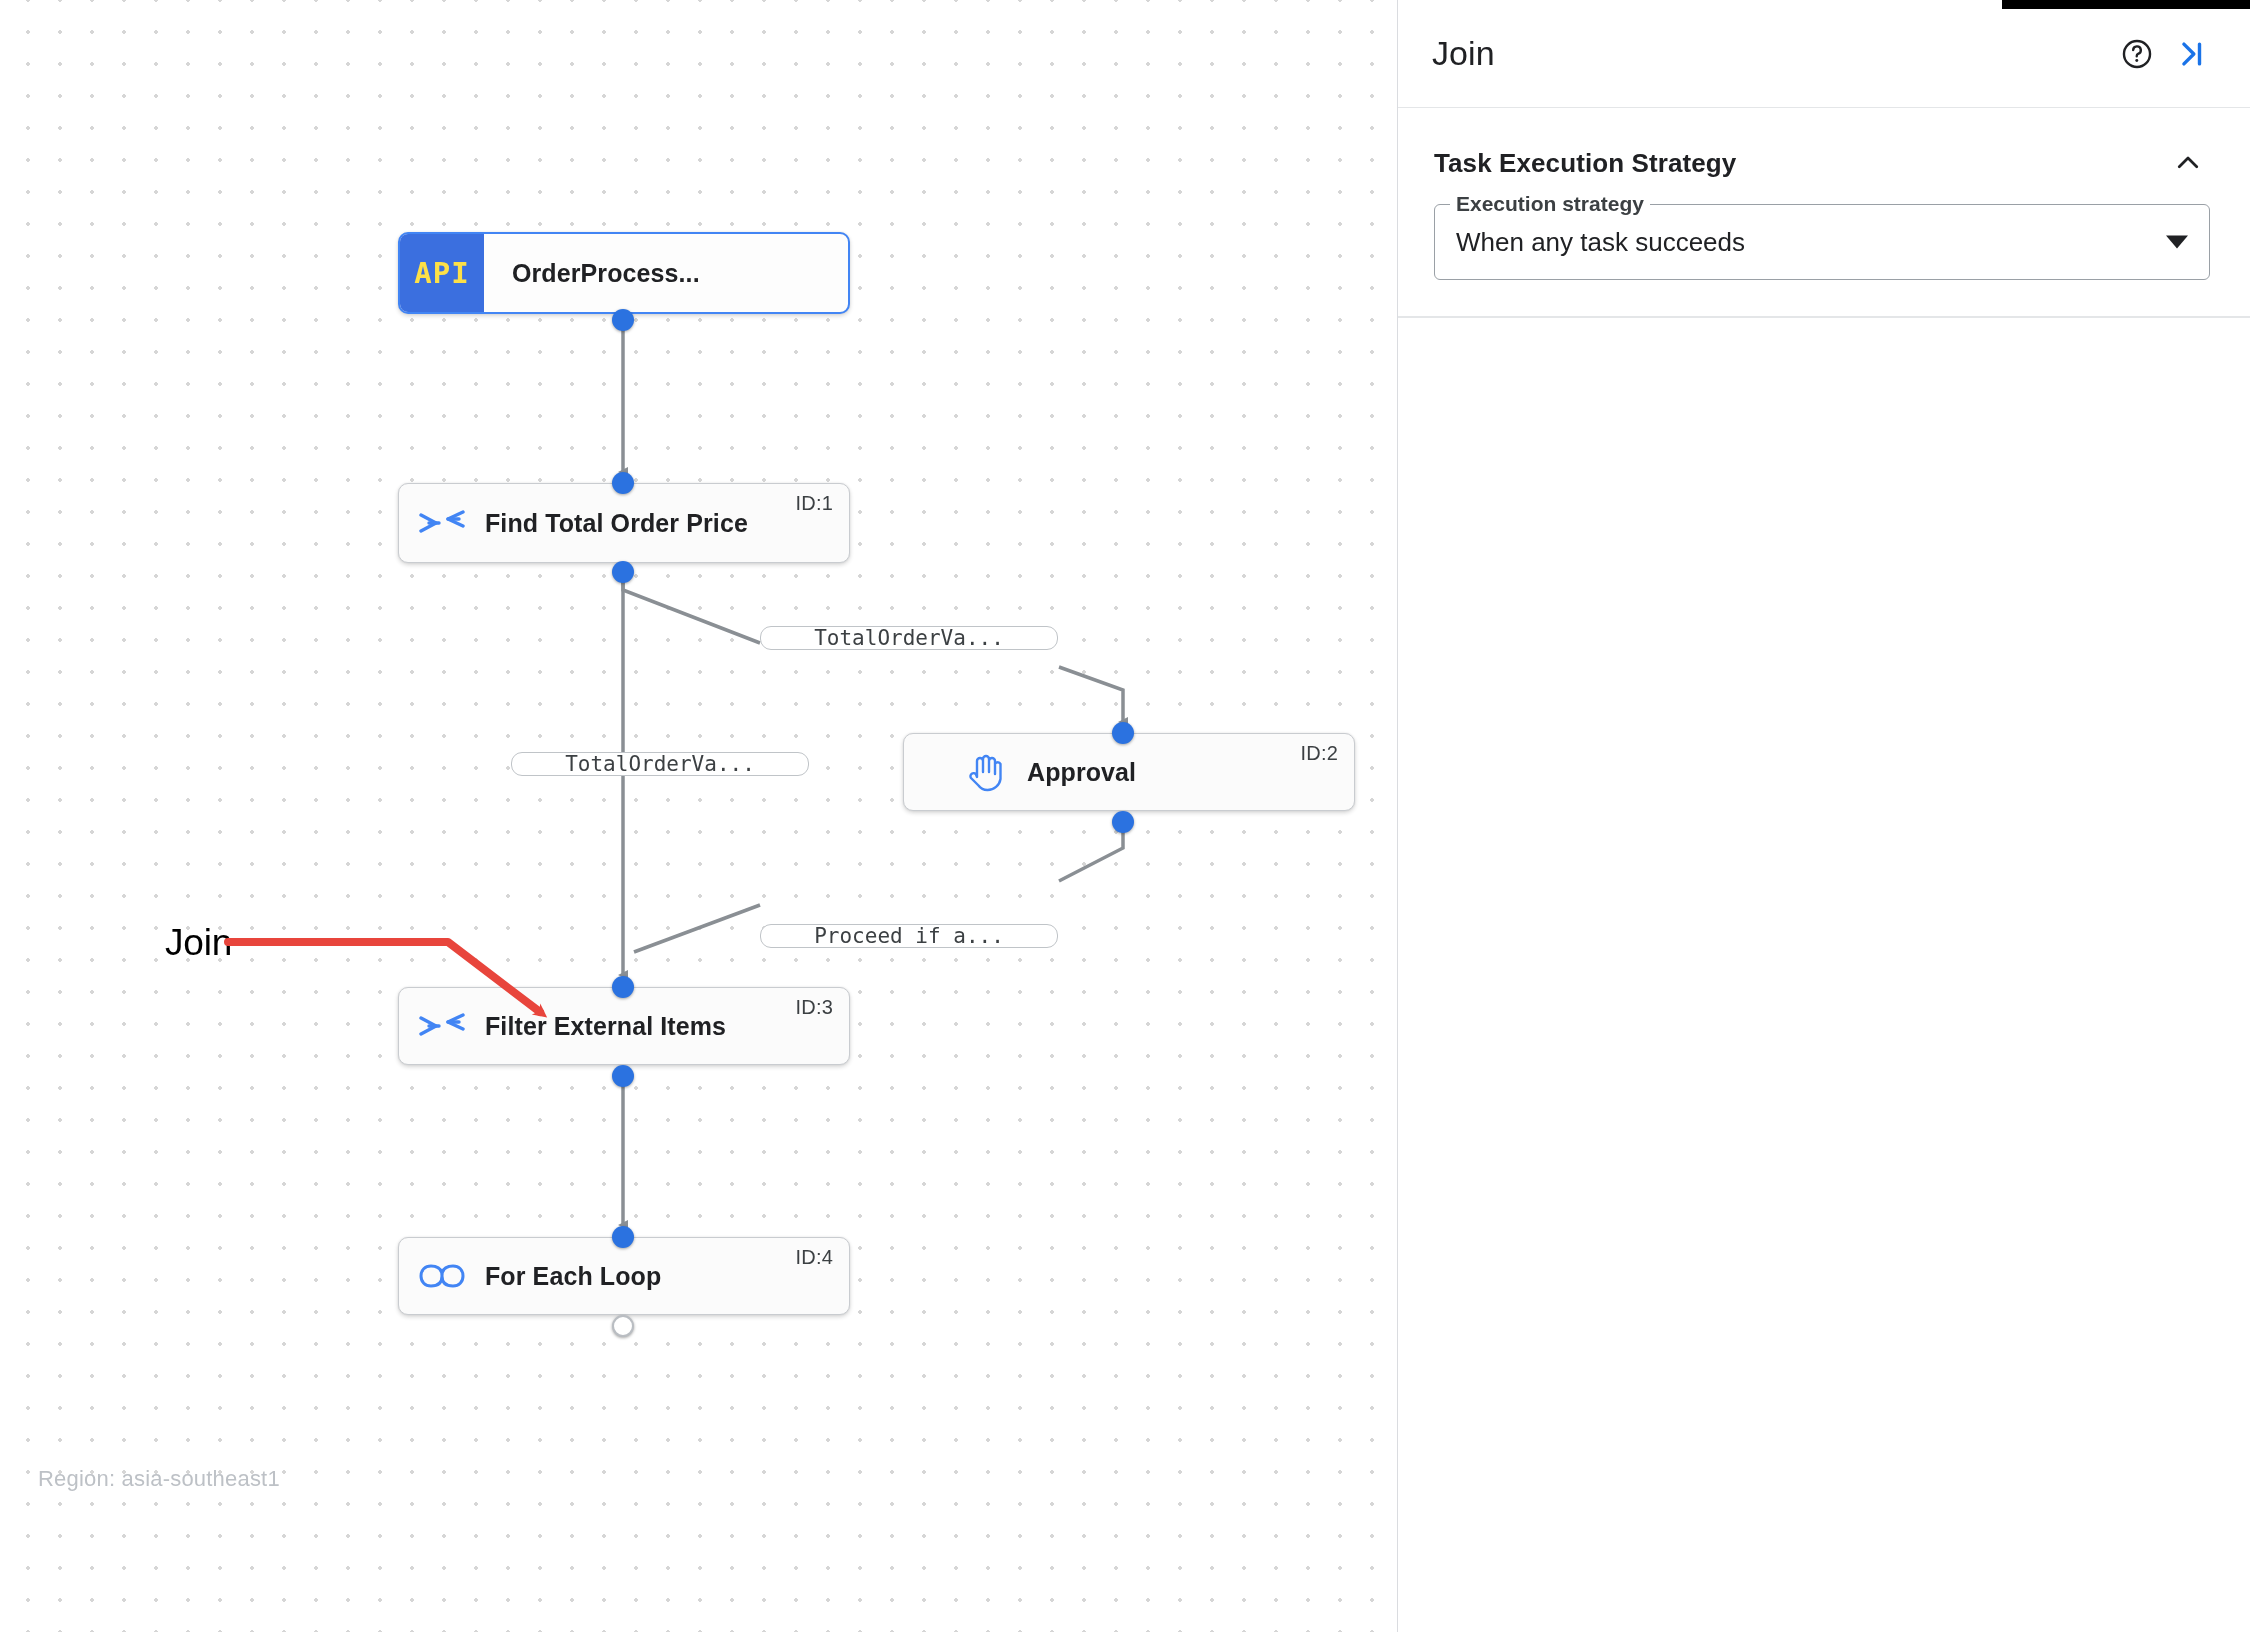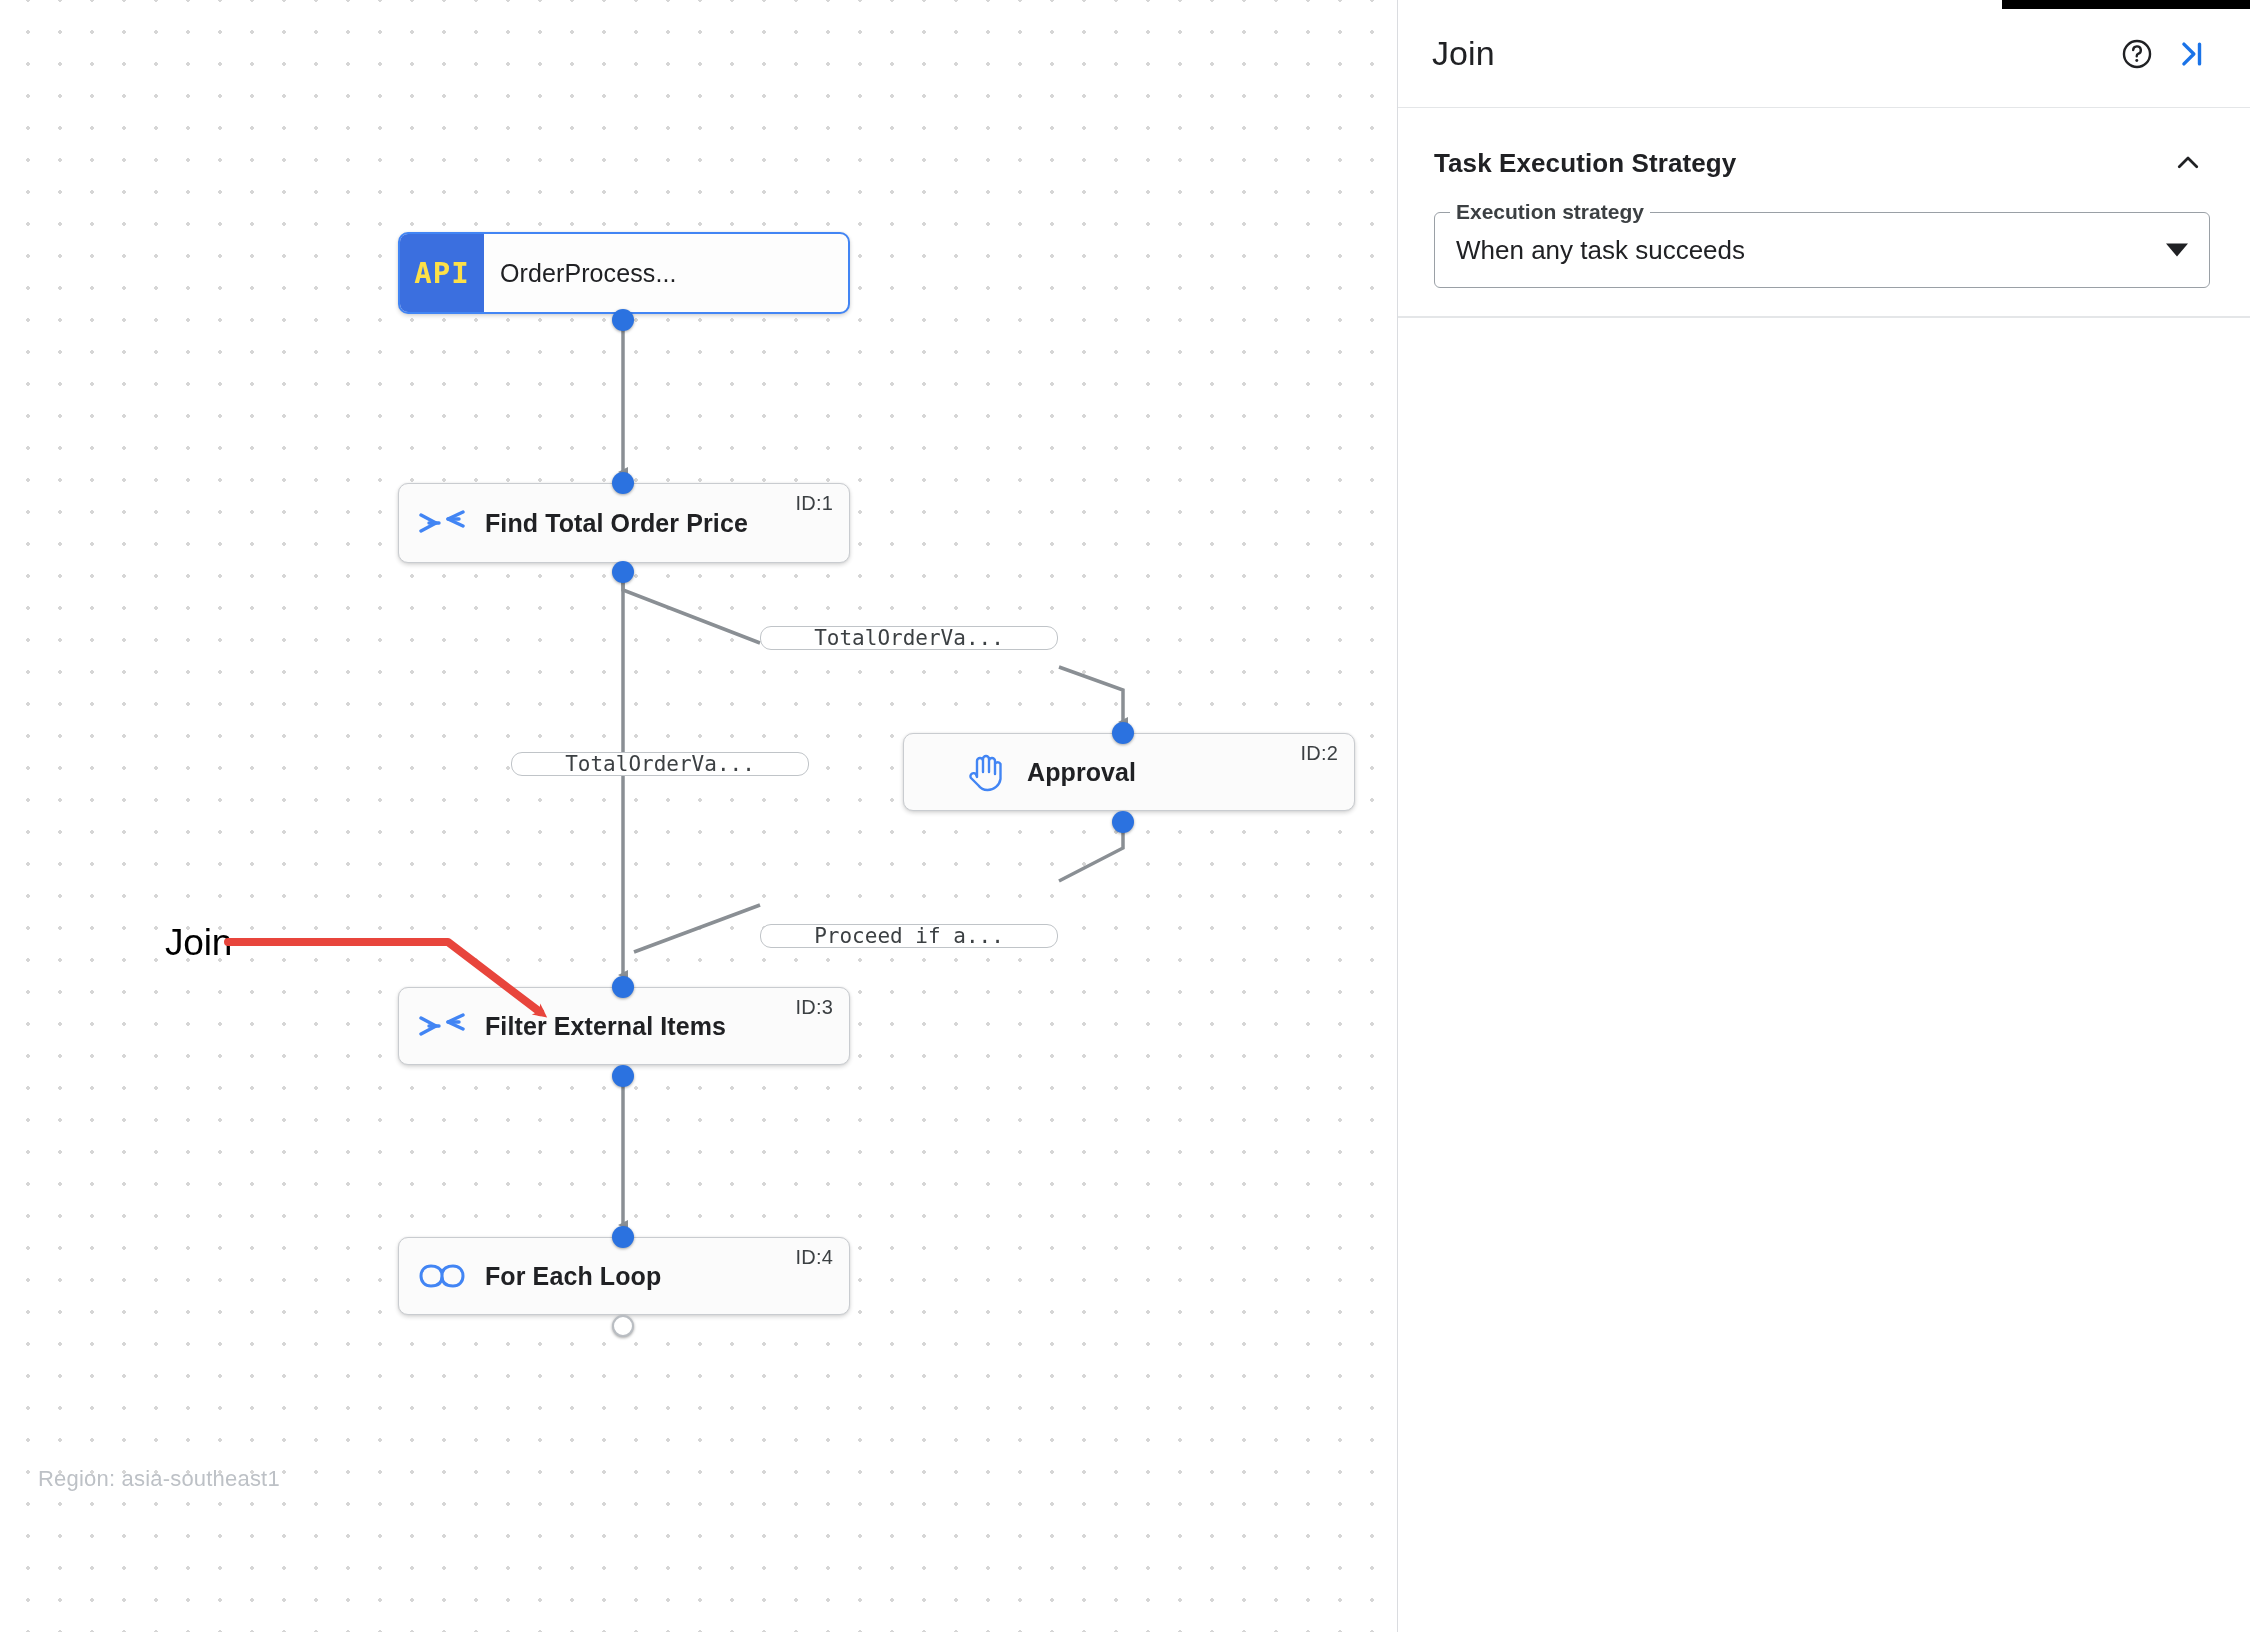--- a/index.html
+++ b/index.html
@@ -83,22 +83,22 @@
     color: #4285f4;
   }
   .node-title {
     font-size: 25px;
     font-weight: 700;
     color: #202124;
     letter-spacing: 0.1px;
     white-space: nowrap;
   }
   .node-title.plain {
-    font-weight: 400;
-    padding-left: 16px;
+    font-weight: 700;
+    padding-left: 28px;
   }
   .node-id {
     position: absolute;
     right: 16px;
     top: 8px;
     font-size: 20px;
     color: #3c4043;
     font-family: "Liberation Sans", sans-serif;
     letter-spacing: 0.2px;
     margin-left: 31px;
@@ -226,21 +226,21 @@
     width: 44px;
     height: 44px;
     display: flex;
     align-items: center;
     justify-content: center;
     cursor: pointer;
   }
   
   .field {
     position: relative;
-    margin-top: 24px;
+    margin-top: 16px;
     height: 76px;
   }
   .field-outline {
     position: absolute;
     left: 0; top: 0; right: 0; bottom: 0;
     border: 1.5px solid #9aa0a6;
     border-radius: 6px;
     box-sizing: border-box;
   }
   .field-legend {

